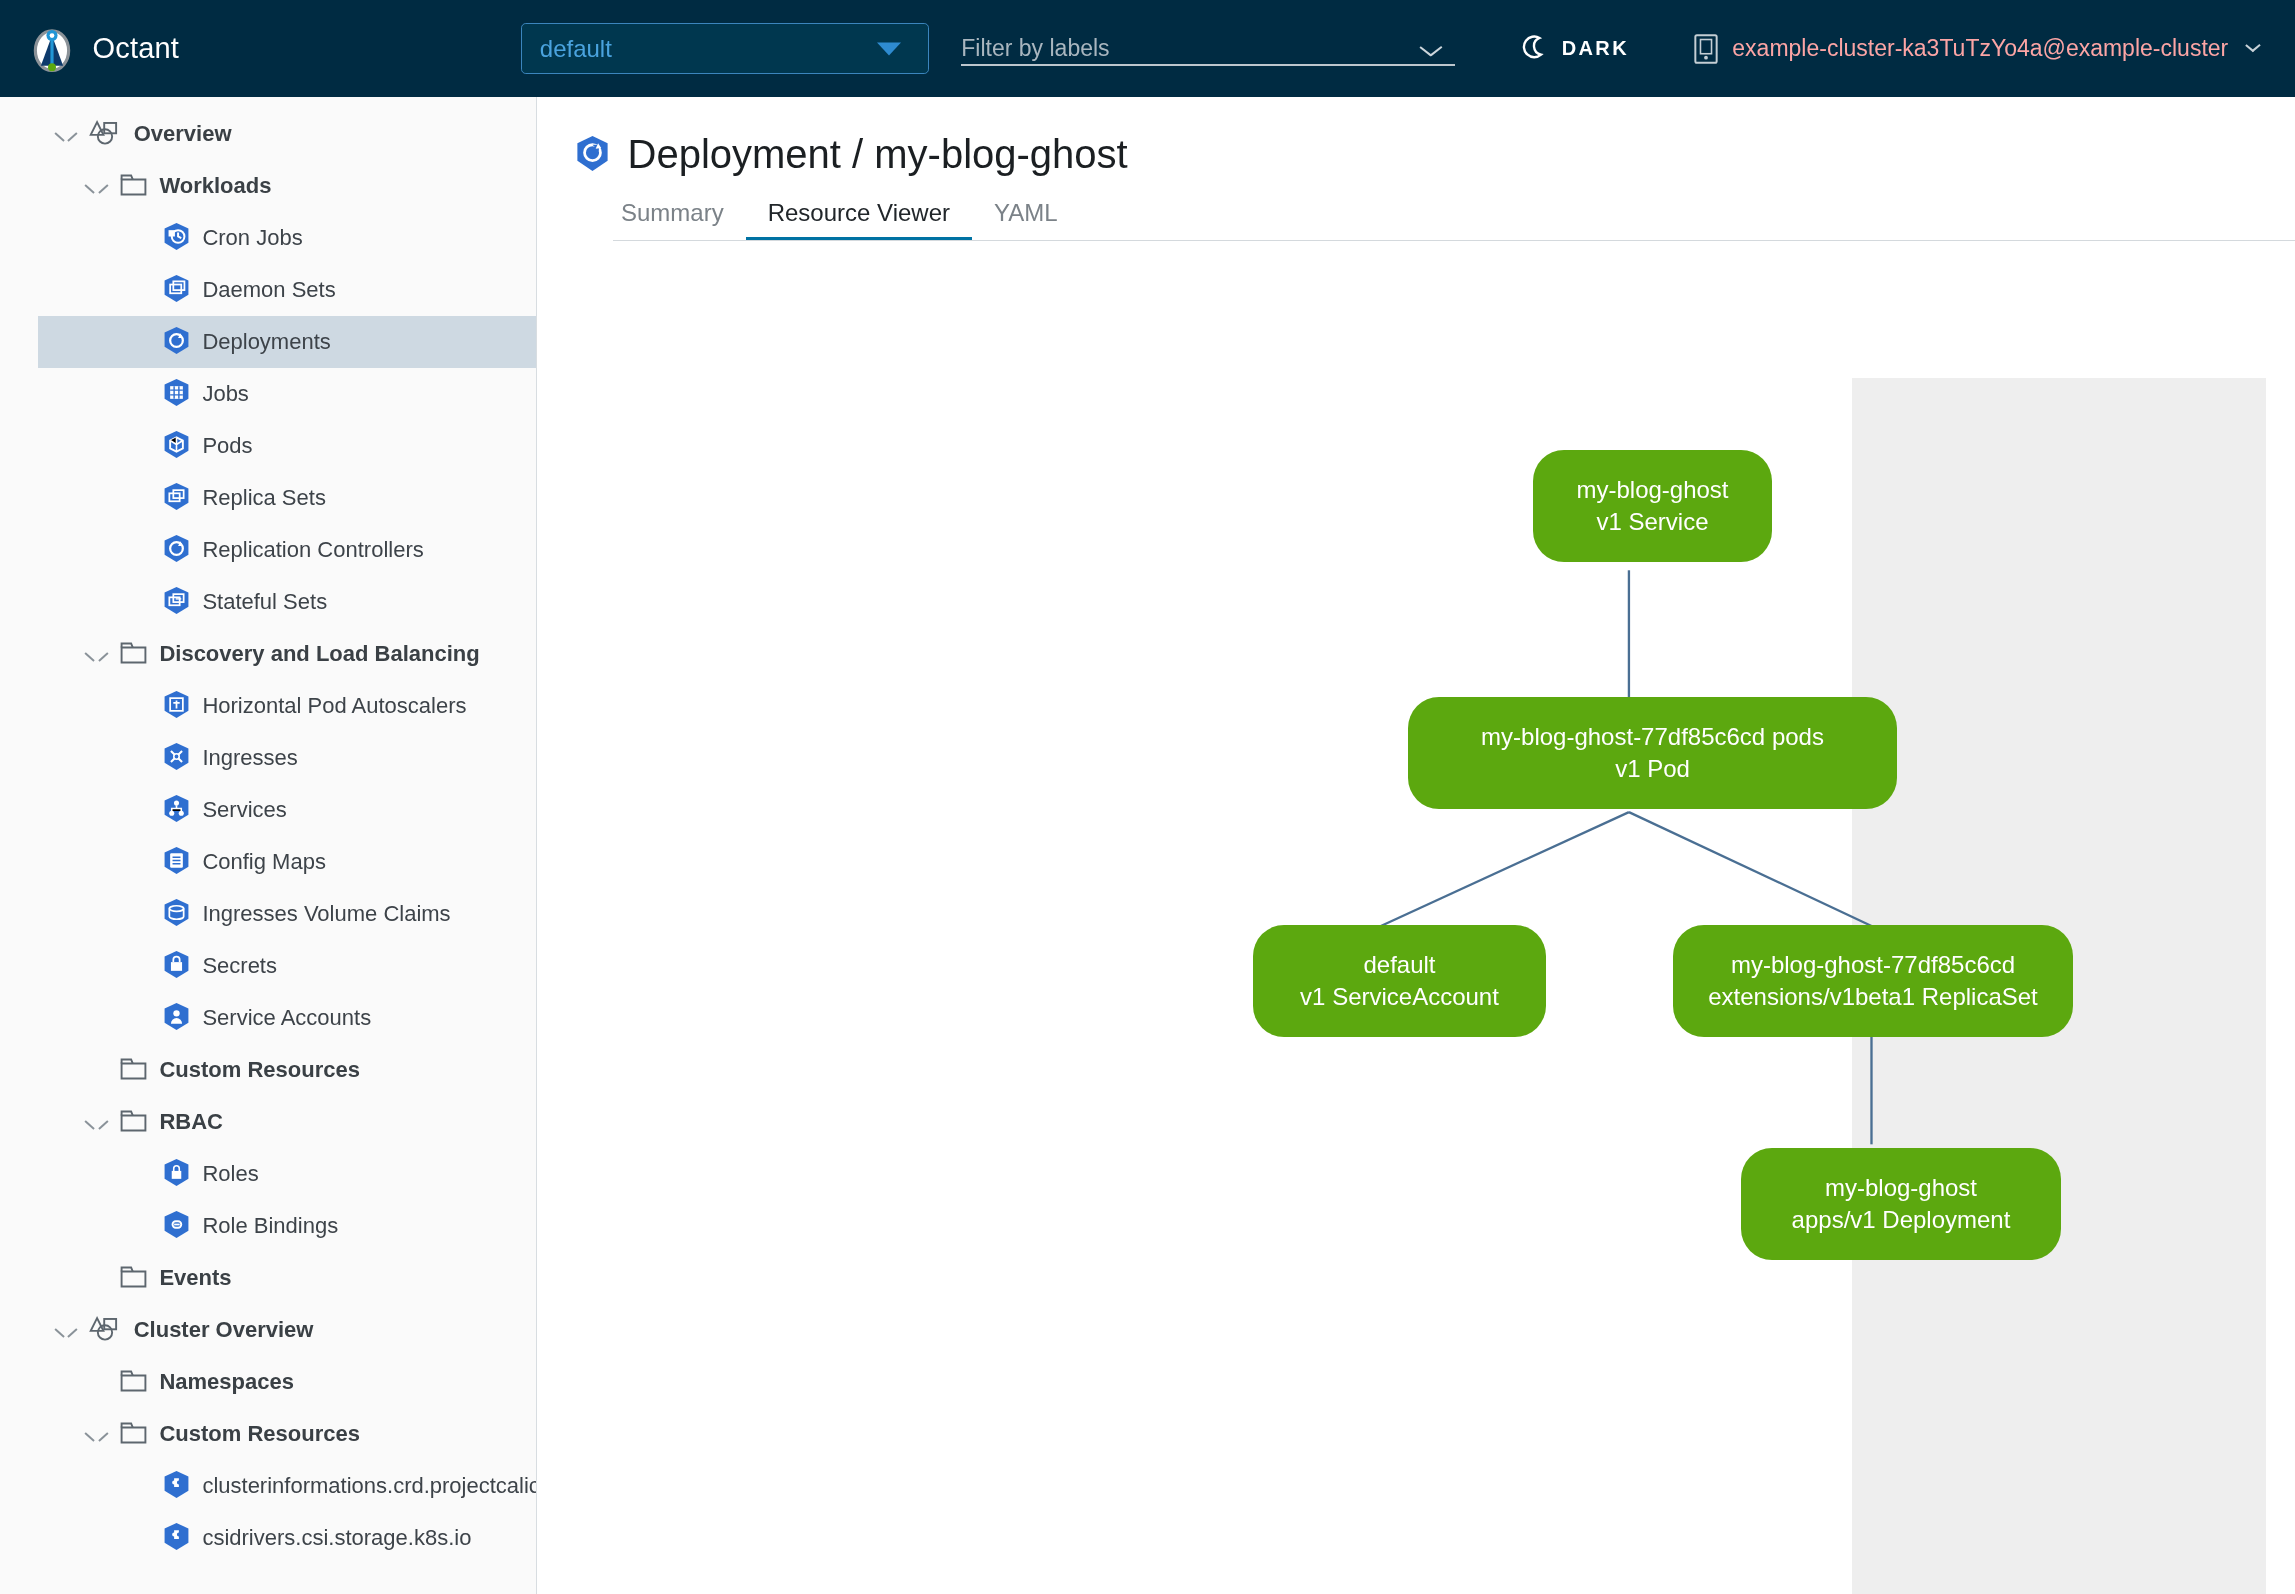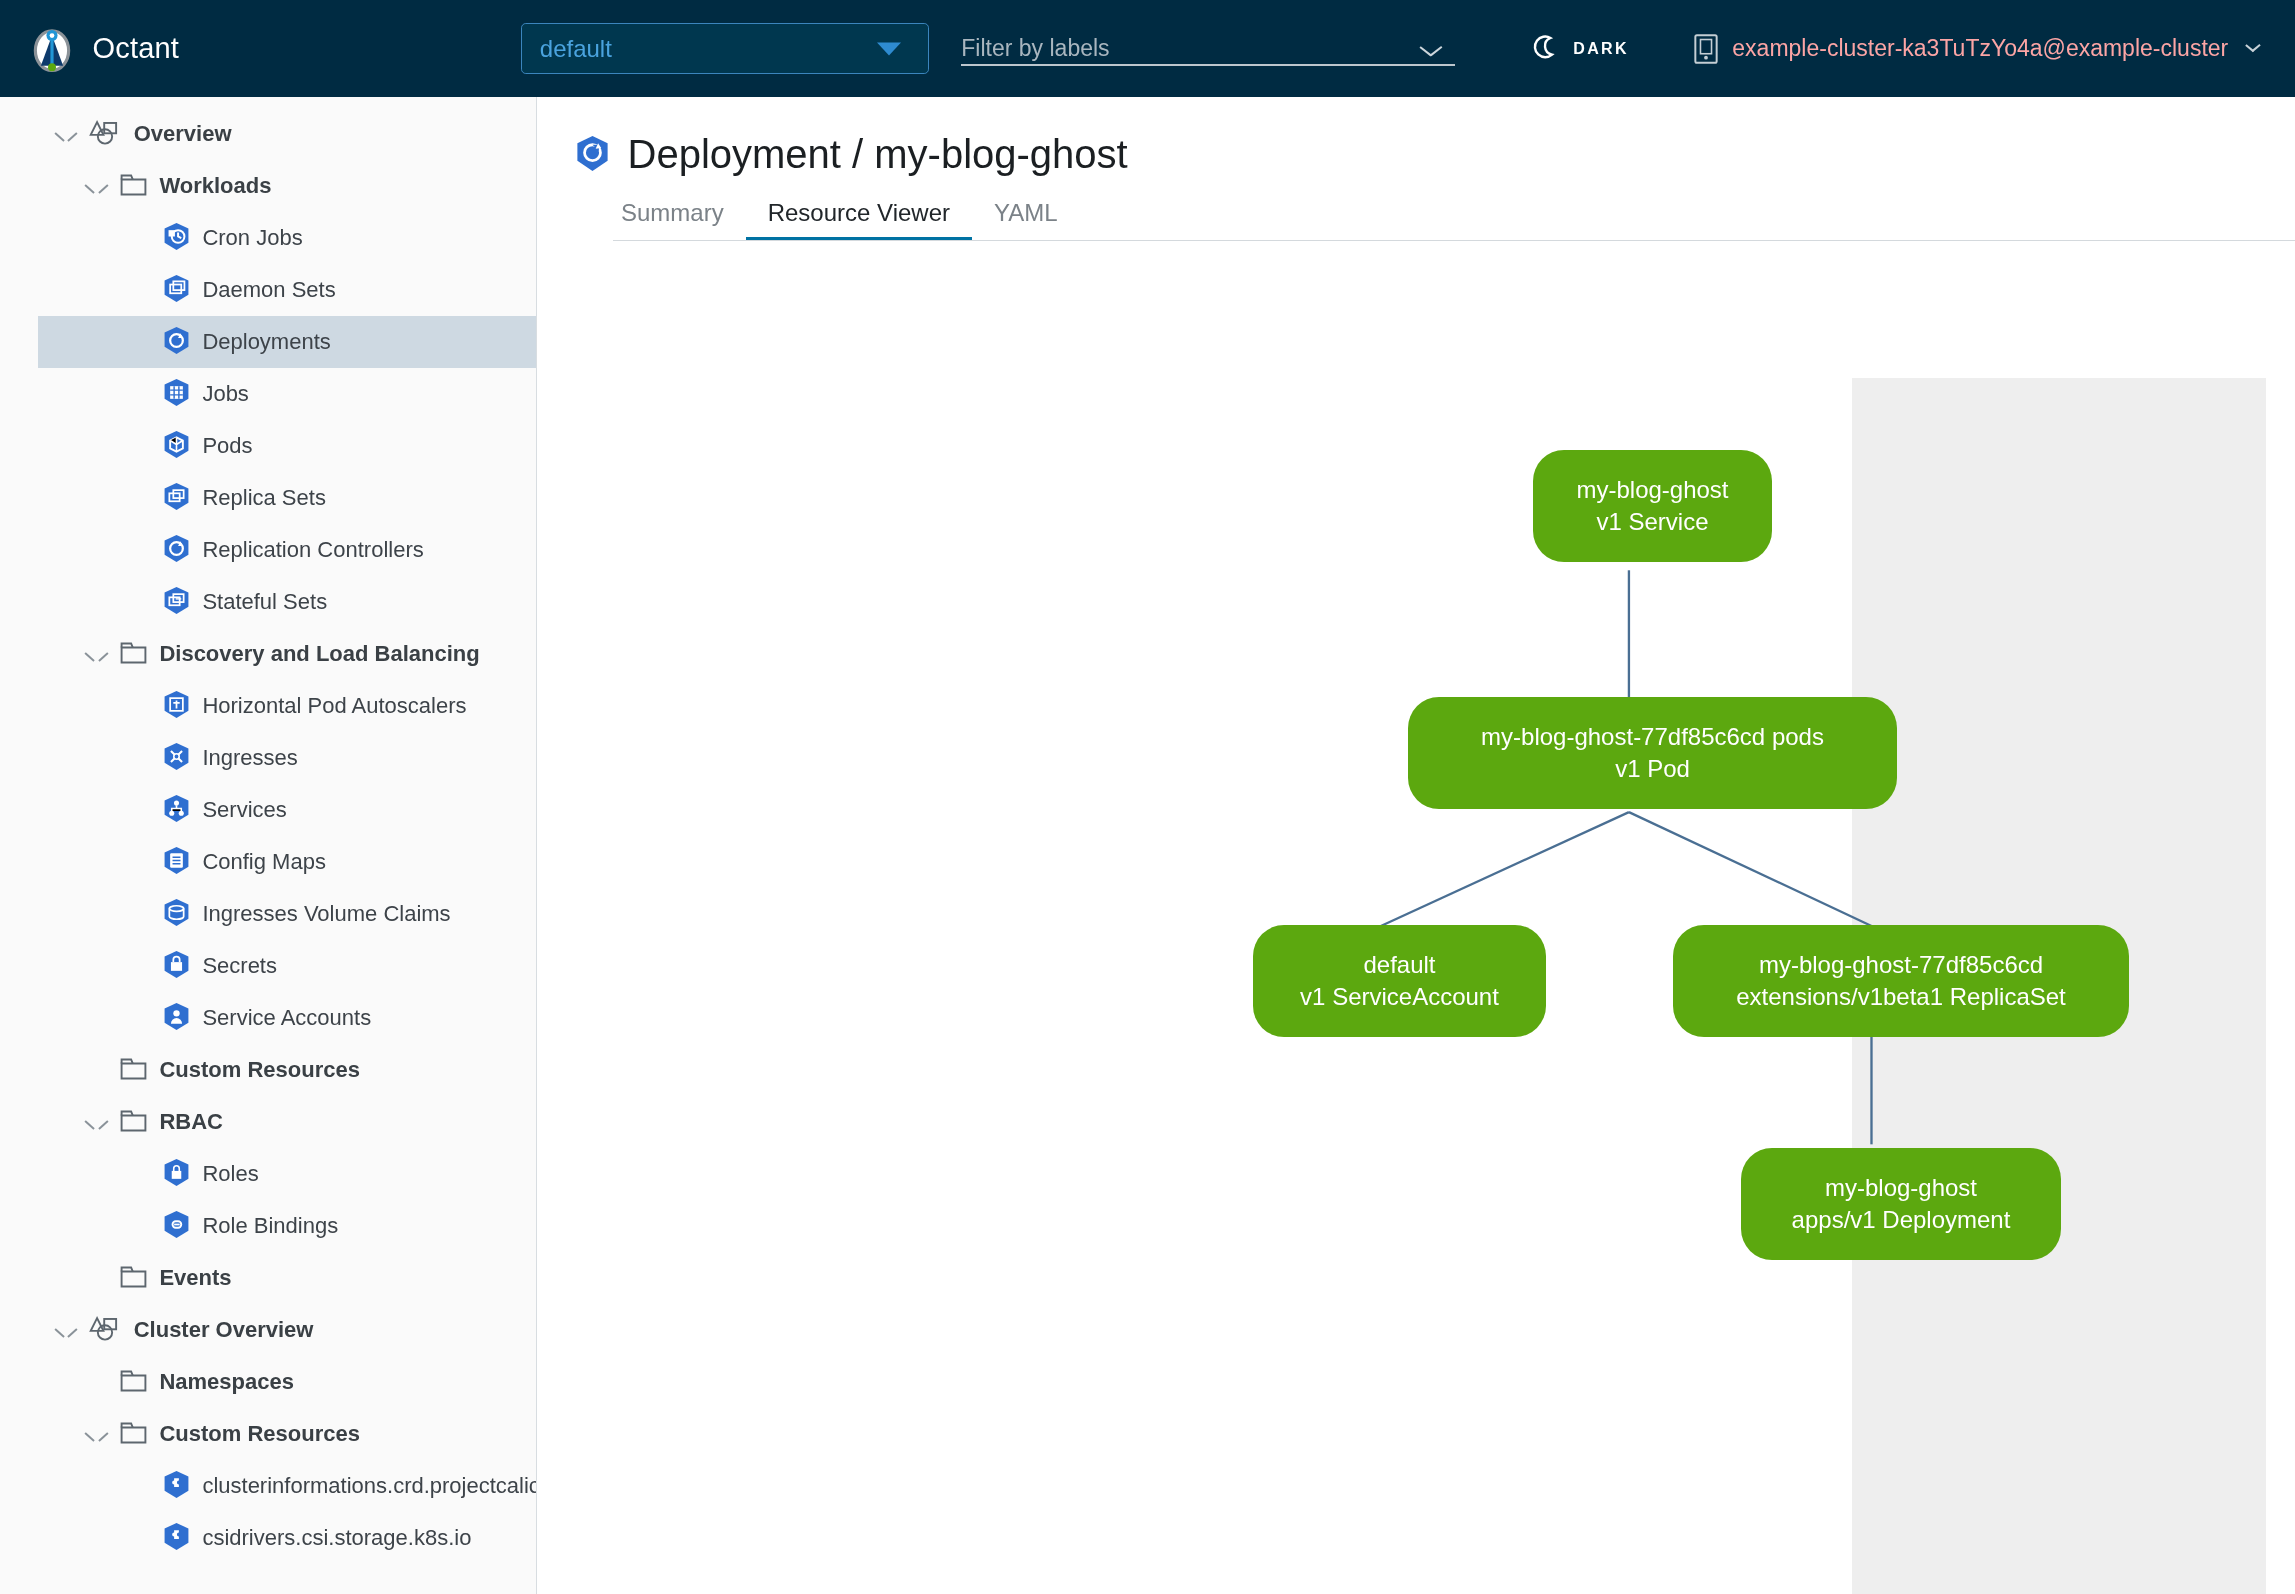--- a/index.html
+++ b/index.html
@@ -53,21 +53,21 @@
   }
   .lf-caret::before, .lf-caret::after {
     content: ""; position: absolute; top: 1.6px; width: 13.5px; height: 2.4px; background: #cdd6dc;
   }
   .lf-caret::before { left: 0;  transform: rotate(38deg);  transform-origin: left center; }
   .lf-caret::after  { right: 0; transform: rotate(-38deg); transform-origin: right center; }
 
   .header-spacer { flex: 1 1 auto; }
 
   .theme-toggle { display: flex; align-items: center; gap: 12.8px; cursor: pointer; margin-right: 65px; }
-  .theme-label { color: #ffffff; font-size: 16px; font-weight: bold; letter-spacing: 2.4px; }
+  .theme-label { color: #ffffff; font-size: 20px; font-weight: bold; letter-spacing: 2.4px; }
 
   .cluster-sel { display: flex; align-items: center; gap: 14.3px; cursor: pointer; }
   .cluster-icon { width: 24px; height: 30px; position: relative; flex: 0 0 24px; }
   .cluster-text { color: #fca5a5; font-size: 23px; }
   .cluster-caret { width: 14.3px; height: 9.6px; position: relative; margin-left: 3.2px; }
   .cluster-caret::before, .cluster-caret::after {
     content: ""; position: absolute; top: 0; width: 9.6px; height: 1.6px; background: #c8d2d8;
   }
   .cluster-caret::before { left: 0;  transform: rotate(40deg);  transform-origin: left center; }
   .cluster-caret::after  { right: 0; transform: rotate(-40deg); transform-origin: right center; }
@@ -488,21 +488,21 @@
               <div class="l2">v1 Service</div>
             </div>
             <div class="node" style="left: 871px; top: 319px; width: 489px; height: 112px; background: rgb(92, 168, 15);">
               <div class="l1">my-blog-ghost-77df85c6cd pods</div>
               <div class="l2">v1 Pod</div>
             </div>
             <div class="node" style="left: 716px; top: 547px; width: 293px; height: 112px; background: rgb(92, 168, 15);">
               <div class="l1">default</div>
               <div class="l2">v1 ServiceAccount</div>
             </div>
-            <div class="node" style="left: 1136px; top: 547px; width: 456px; height: 112px; background: rgb(92, 168, 15);">
+            <div class="node" style="left: 1136px; top: 547px; width: 400px; height: 112px; background: rgb(92, 168, 15);">
               <div class="l1">my-blog-ghost-77df85c6cd</div>
               <div class="l2">extensions/v1beta1 ReplicaSet</div>
             </div>
             <div class="node" style="left: 1204px; top: 770px; width: 320px; height: 112px; background: rgb(92, 168, 15);">
               <div class="l1">my-blog-ghost</div>
               <div class="l2">apps/v1 Deployment</div>
             </div>
           </div>
       </div>
 

